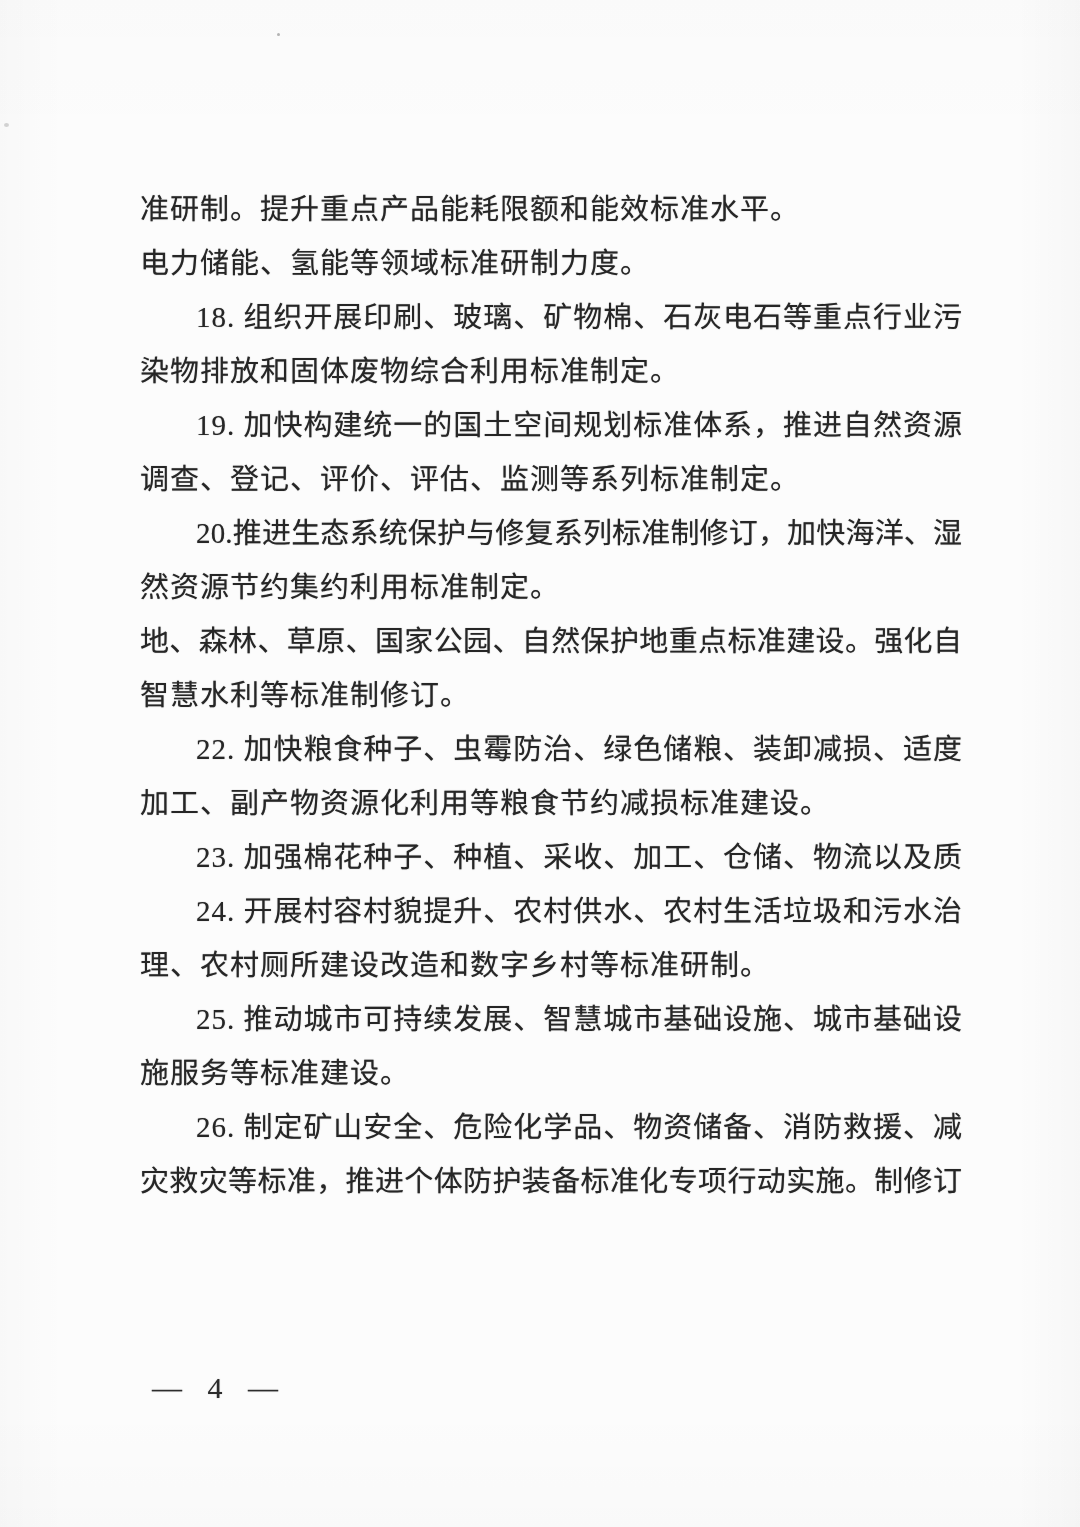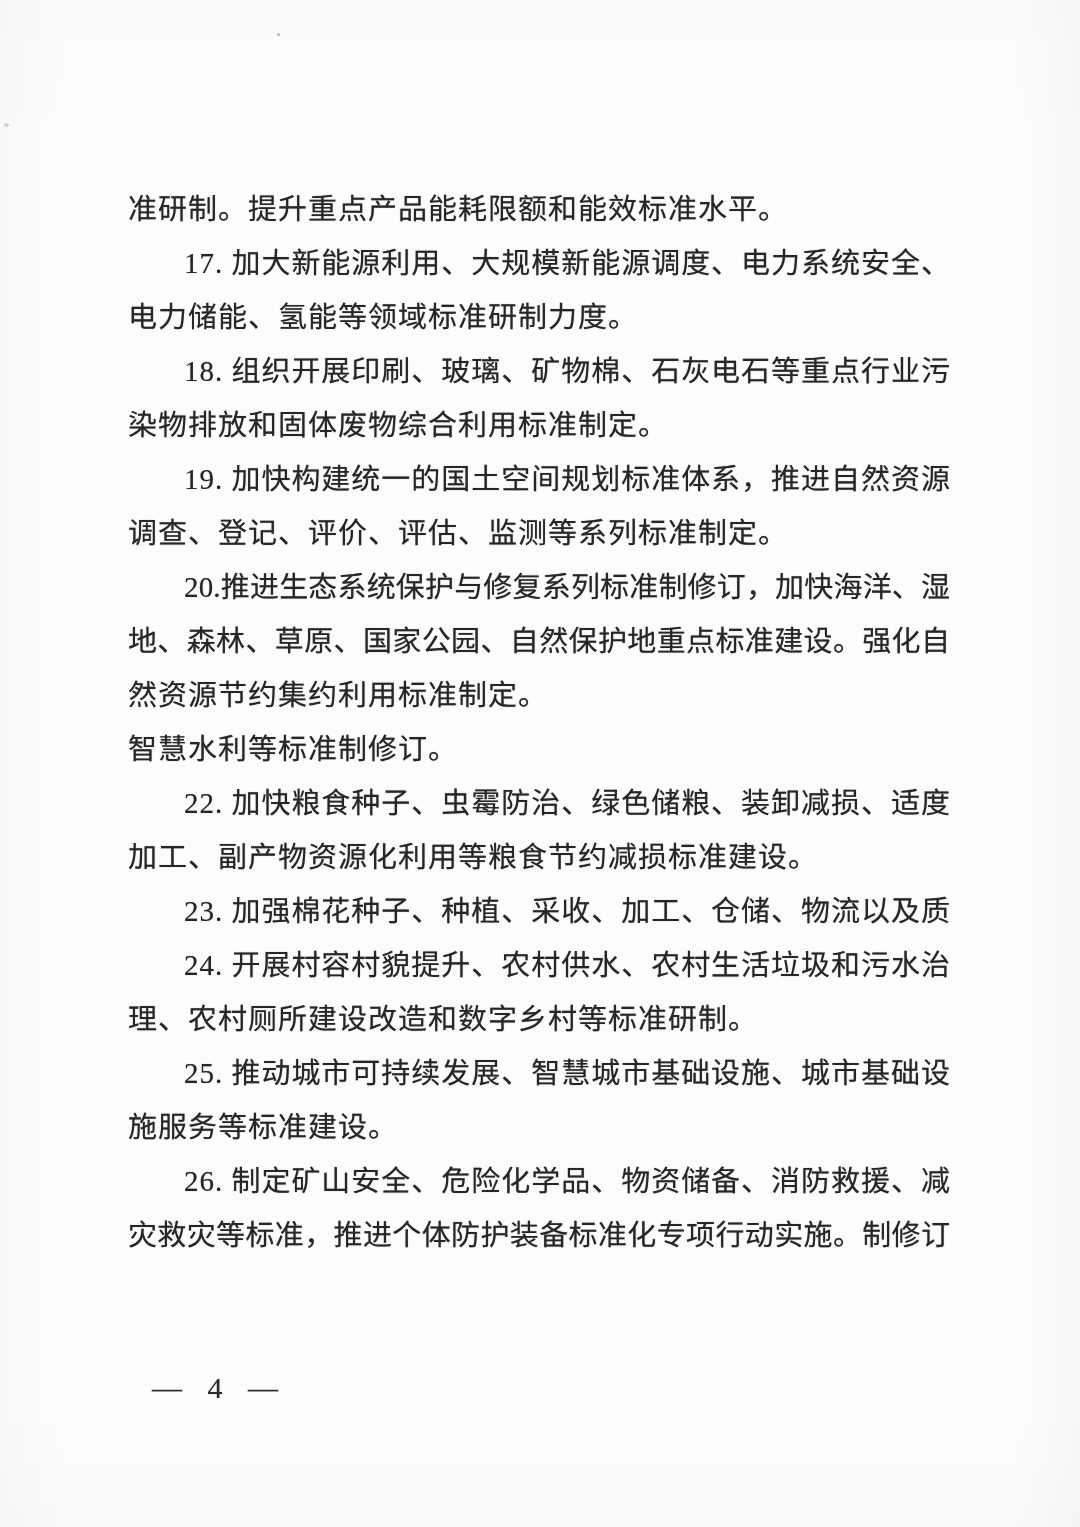--- a/index.html
+++ b/index.html
@@ -36,20 +36,21 @@
     text-shadow: 0 0 1px rgba(55,55,55,0.55);
     white-space: nowrap;
     letter-spacing: 1px;
   }
   .line.indent {
     padding-left: 56px;
   }
   .line span {
     display: inline-block;
     white-space: nowrap;
+    margin-left: 12px;
   }
   .page-number {
     position: absolute;
     left: 152px;
     top: 1366px;
     height: 44px;
     line-height: 44px;
     font-size: 30px;
     color: #2c2c2c;
     letter-spacing: 9px;
@@ -67,29 +68,28 @@
 </head>
 <body>
 
 <div class="page">
 
   <div class="artifact a1"></div>
   <div class="artifact a2"></div>
 
   <div class="doc-text">
     <div class="line indent-0"><span>准研制。提升重点产品能耗限额和能效标准水平。</span></div>
-    <div class="line indent"><span style="letter-spacing: 0.980903px;">17. 加大新能源利用、大规模新能源调度、电力系统安全、</span></div>
     <div class="line"><span>电力储能、氢能等领域标准研制力度。</span></div>
     <div class="line indent"><span style="letter-spacing: 0.980903px;">18. 组织开展印刷、玻璃、矿物棉、石灰电石等重点行业污</span></div>
     <div class="line"><span>染物排放和固体废物综合利用标准制定。</span></div>
     <div class="line indent"><span style="letter-spacing: 0.980903px;">19. 加快构建统一的国土空间规划标准体系，推进自然资源</span></div>
     <div class="line"><span>调查、登记、评价、评估、监测等系列标准制定。</span></div>
     <div class="line indent"><span style="letter-spacing: 0.175347px; text-align: right;">20.推进生态系统保护与修复系列标准制修订，加快海洋、湿</span></div>
+    <div class="line"><span>然资源节约集约利用标准制定。</span></div>
     <div class="line"><span style="letter-spacing: 0.369792px;">地、森林、草原、国家公园、自然保护地重点标准建设。强化自</span></div>
-    <div class="line"><span>然资源节约集约利用标准制定。</span></div>
     <div class="line"><span>智慧水利等标准制修订。</span></div>
     <div class="line indent"><span style="letter-spacing: 0.980903px;">22. 加快粮食种子、虫霉防治、绿色储粮、装卸减损、适度</span></div>
     <div class="line"><span>加工、副产物资源化利用等粮食节约减损标准建设。</span></div>
     <div class="line indent"><span style="letter-spacing: 0.980903px;">23. 加强棉花种子、种植、采收、加工、仓储、物流以及质</span></div>
     <div class="line indent"><span style="letter-spacing: 0.980903px;">24. 开展村容村貌提升、农村供水、农村生活垃圾和污水治</span></div>
     <div class="line"><span>理、农村厕所建设改造和数字乡村等标准研制。</span></div>
     <div class="line indent"><span style="letter-spacing: 0.980903px;">25. 推动城市可持续发展、智慧城市基础设施、城市基础设</span></div>
     <div class="line"><span>施服务等标准建设。</span></div>
     <div class="line indent"><span style="letter-spacing: 0.980903px;">26. 制定矿山安全、危险化学品、物资储备、消防救援、减</span></div>
     <div class="line"><span style="letter-spacing: 0.369792px;">灾救灾等标准，推进个体防护装备标准化专项行动实施。制修订</span></div>

